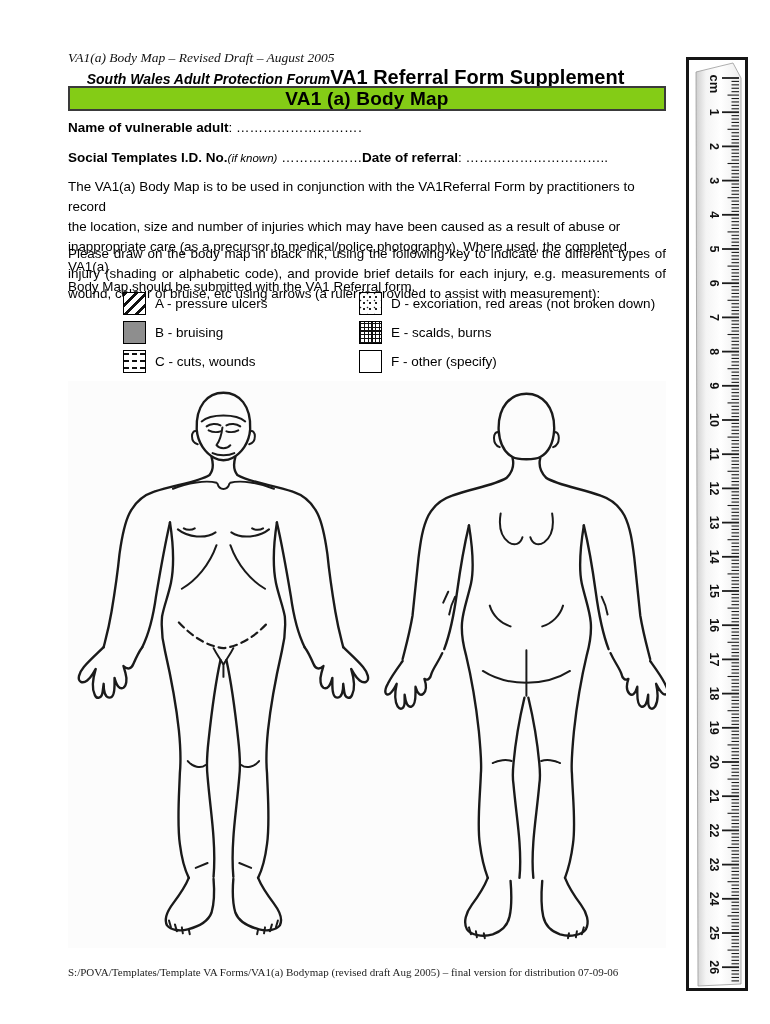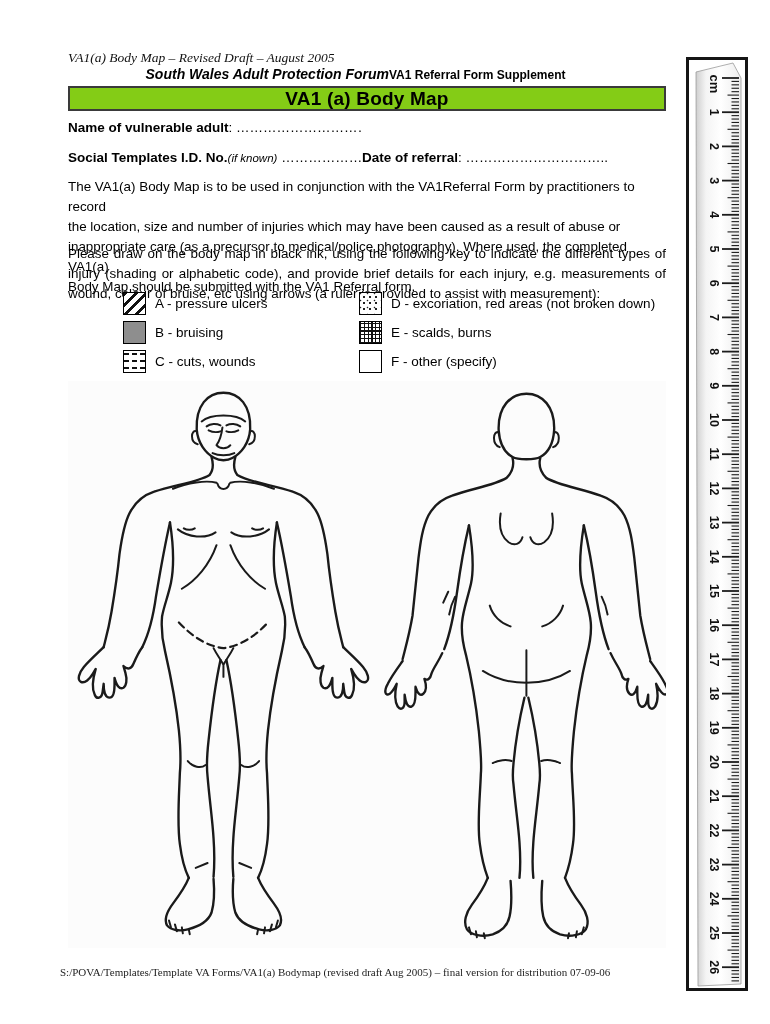--- a/index.html
+++ b/index.html
@@ -3,21 +3,21 @@
 <meta charset="utf-8">
 <style>
   html,body{margin:0;padding:0;background:#fff;}
   .page{position:relative;width:770px;height:1024px;background:#ffffff;overflow:hidden;
         font-family:"Liberation Sans",sans-serif;color:#000;}
   .abs{position:absolute;}
   
   .draft-line{left:68px;top:50px;width:598px;font:italic 13.5px "Liberation Serif",serif;color:#111;}
   .org-row{left:61px;top:66px;width:598px;display:flex;justify-content:center;align-items:baseline;}
   .org-name{font-style:italic;font-weight:bold;font-size:14px;}
-  .supplement{font-weight:bold;font-size:12px;padding-right:9px;}
+  .supplement{font-weight:bold;font-size:20px;padding-right:9px;}
   .title-box{left:68px;top:86px;width:598px;height:25px;background:#84cc16;border:2px solid #3a3a3a;
              box-sizing:border-box;display:flex;align-items:center;justify-content:center;}
   .title-box span{font-weight:bold;font-size:19px;letter-spacing:.2px;}
   
   .frow{left:68px;top:120px;width:598px;display:flex;white-space:nowrap;font-size:13.5px;}
   .frow.r2{top:150px;}
   .fleft{width:294px;overflow:hidden;}
   .fright{flex:1;overflow:hidden;}
   .blb{font-weight:bold;}
   .note{font:italic 11.5px "Liberation Sans",sans-serif;}
@@ -37,21 +37,21 @@
         repeating-linear-gradient(90deg,#111 0 4.6px,#fff 4.6px 8px);}
   .sw-d{background-image:radial-gradient(circle,#222 .9px,rgba(0,0,0,0) 1.15px),
         radial-gradient(circle,#222 .8px,rgba(0,0,0,0) 1.05px);
         background-size:6px 6px,7px 7px;background-position:1px 1px,4px 4px;}
   .sw-e{background-image:repeating-linear-gradient(0deg,#111 0 1.1px,rgba(0,0,0,0) 1.1px 3.8px),
         repeating-linear-gradient(90deg,#111 0 1.1px,rgba(0,0,0,0) 1.1px 3.8px);}
   
   .bodymap{left:68px;top:381px;width:598px;height:567px;background:#fcfcfc;}
   .bodymap svg{display:block;}
   
-  .footer{left:60px;top:966px;width:598px;font:11px "Liberation Serif",serif;color:#1d1d1d;}
+  .footer{left:68px;top:966px;width:598px;font:11px "Liberation Serif",serif;color:#1d1d1d;}
   
   .ruler-box{left:686px;top:57px;width:62px;height:934px;border:3px solid #151515;background:#fff;
              box-sizing:border-box;}
   .fig{stroke:#1a1a1a;fill:none;stroke-width:2.4;stroke-linecap:round;stroke-linejoin:round;}
   .fig-thin{stroke:#1a1a1a;fill:none;stroke-width:2;stroke-linecap:round;stroke-linejoin:round;}
   .fig-dash{stroke:#1a1a1a;fill:none;stroke-width:2.2;stroke-linecap:round;stroke-dasharray:7 5;}
 </style>
 </head>
 <body>
 

